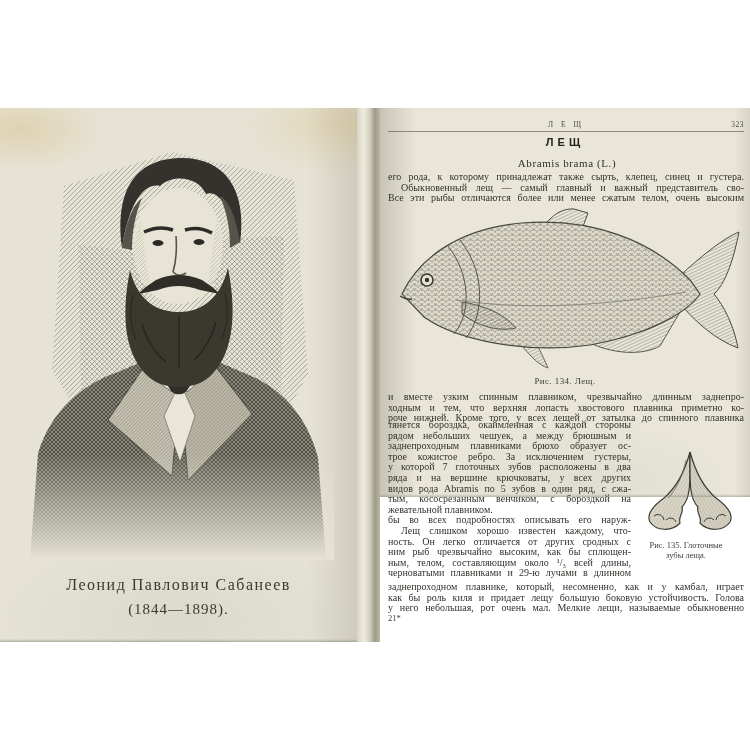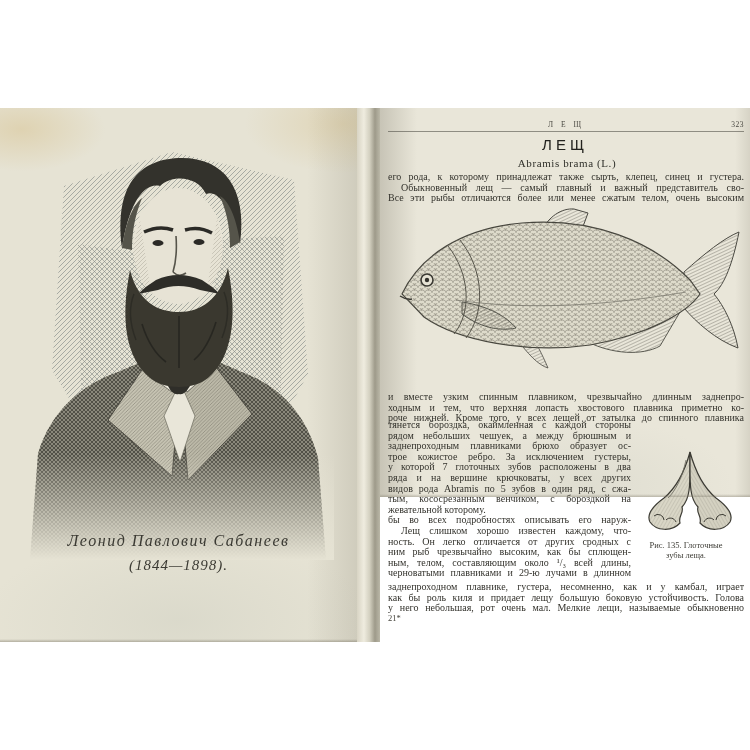--- a/index.html
+++ b/index.html
@@ -12,22 +12,22 @@
     background-color:var(--paper_left,#e6e3d4);
     background-image:
       radial-gradient(ellipse 120px 60px at 6% 4%, rgba(205,172,98,.30), transparent 70%),
       radial-gradient(ellipse 140px 70px at 96% 3%, rgba(205,172,98,.26), transparent 70%),
       radial-gradient(ellipse 260px 120px at 50% 96%, rgba(150,160,150,.14), transparent 75%),
       linear-gradient(to right, rgba(0,0,0,0) 86%, rgba(90,85,68,.16) 100%);
   }
   .page-left::after{content:"";position:absolute;left:0;bottom:0;width:100%;height:3px;
     background:linear-gradient(to bottom, rgba(0,0,0,0), rgba(120,115,100,.45));}
   .portrait{position:absolute;left:22px;top:16px;width:312px;height:436px;}
-  .lcap{position:absolute;left:0;top:424px;width:100%;text-align:center;
-    font-style:italic;color:#3b3a33;}
+  .lcap{position:absolute;left:0;top:468px;width:100%;text-align:center;
+    color:#3b3a33;}
   .lcap .l1{font-size:16px;letter-spacing:1.5px;}
   .lcap .l2{font-size:15px;letter-spacing:1px;margin-top:7px;}
 
   
   .gutter{position:absolute;left:357px;top:0;width:23px;height:534px;
     background:linear-gradient(to right,#d8d4c4 0%,#efecdf 30%,#d3d0c0 55%,#9e9a8a 78%,#bab7a7 100%);}
 
   
   .page-right{position:absolute;left:380px;top:0;width:370px;height:389px;
     background-color:var(--paper_right,#e9e6d9);
@@ -38,22 +38,22 @@
   }
   .page-right::after{content:"";position:absolute;left:0;bottom:0;width:100%;height:3px;
     background:linear-gradient(to bottom, rgba(0,0,0,0), rgba(120,115,100,.40));}
 
   .runrow{position:absolute;left:8px;top:12px;width:356px;height:10px;font-size:7.5px;color:#4a4942;}
   .runhead{position:absolute;left:0;width:100%;text-align:center;letter-spacing:3px;}
   .pagenum{position:absolute;right:0;top:0;letter-spacing:.5px;}
   .headrule{position:absolute;left:8px;top:23px;width:356px;height:1px;background:rgba(70,68,60,.55);}
 
   .title{position:absolute;left:0;top:28px;width:100%;text-align:center;
-    font-family:"Liberation Sans","DejaVu Sans",sans-serif;font-weight:normal;
-    font-size:15px;letter-spacing:4px;color:#23221e;}
+    font-family:"Liberation Sans","DejaVu Sans",sans-serif;font-weight:bold;
+    font-size:11px;letter-spacing:4px;color:#23221e;}
   .subtitle{position:absolute;left:2px;top:49px;width:100%;text-align:center;
     font-size:11px;letter-spacing:.6px;color:#30302a;}
 
   .bodyline{font-size:10px;line-height:10.7px;white-space:nowrap;
     text-align:justify;text-align-last:justify;color:#34332d;}
   .bodyline.last{text-align-last:left;}
   .bodyline.indent{text-indent:13px;}
   .block{position:absolute;left:8px;width:356px;}
   .para1{top:64px;}
   .fishfig{position:absolute;left:10px;top:100px;width:352px;height:163px;}
@@ -191,38 +191,39 @@
 
         <path d="M58,38 C80,66 82,104 64,126 M70,32 C94,62 96,104 76,130" stroke="#56544a" stroke-width="1" fill="none"></path>
         <circle cx="37" cy="72" r="6" fill="#e6e3d5" stroke="#3a3933" stroke-width="1.6"></circle>
         <circle cx="37" cy="72" r="2.2" fill="#32312c"></circle>
         <path d="M10,88 q6,4 12,3" stroke="#3a3933" stroke-width="1.4" fill="none"></path>
 
         <path d="M66,92 C140,103 220,97 296,84" stroke="#6a685e" stroke-width=".8" fill="none" opacity=".8"></path>
 
         <path d="M72,94 C98,98 116,108 126,120 C108,124 88,118 72,106 Z" fill="url(#finl)" stroke="#4a4942" stroke-width=".9"></path>
       </svg>
+      <div class="figcap cap134">Рис. 134. Лещ.</div>
 
       <div class="block para2full">
         <div class="bodyline">и вместе узким спинным плавником, чрезвычайно длинным заднепро-</div>
         <div class="bodyline">ходным и тем, что верхняя лопасть хвостового плавника приметно ко-</div>
         <div class="bodyline">роче нижней. Кроме того, у всех лещей от затылка до спинного плавника</div>
       </div>
 
       <div class="block narrowwrap">
         <div class="narrowcol">
           <div class="bodyline">тянется бороздка, окаймленная с каждой стороны</div>
           <div class="bodyline">рядом небольших чешуек, а между брюшным и</div>
           <div class="bodyline">заднепроходным плавниками брюхо образует ос-</div>
           <div class="bodyline">трое кожистое ребро. За исключением густеры,</div>
           <div class="bodyline">у которой 7 глоточных зубов расположены в два</div>
           <div class="bodyline">ряда и на вершине крючковаты, у всех других</div>
           <div class="bodyline">видов рода Abramis по 5 зубов в один ряд, с сжа-</div>
           <div class="bodyline">тым, кососрезанным венчиком, с бороздкой на</div>
-          <div class="bodyline last">жевательной которому.</div>
+          <div class="bodyline last">жевательной плавником.</div>
           <div class="bodyline">бы во всех подробностях описывать его наруж-</div>
           <div class="bodyline indent">Лещ слишком хорошо известен каждому, что-</div>
           <div class="bodyline">ность. Он легко отличается от других сродных с</div>
           <div class="bodyline">ним рыб чрезвычайно высоким, как бы сплющен-</div>
           <div class="bodyline">ным, телом, составляющим около ¹/₃ всей длины,</div>
           <div class="bodyline">черноватыми плавниками и 29-ю лучами в длинном</div>
         </div>
 
         <svg class="teethfig" viewBox="0 0 104 84">
           <defs>
@@ -242,21 +243,21 @@
             <path d="M16,66 a6,6 0 0 1 10,4 M28,70 a6,6 0 0 1 10,2" stroke="#3c3b34" stroke-width="1" fill="none"></path>
           </g>
         </svg>
         <div class="cap135">
           <div>Рис. 135. Глоточные</div>
           <div>зубы леща.</div>
         </div>
       </div>
 
       <div class="block para3full">
-        <div class="bodyline">заднепроходном плавнике, густера, несомненно, как и у камбал, играет</div>
+        <div class="bodyline">заднепроходном плавнике, который, несомненно, как и у камбал, играет</div>
         <div class="bodyline">как бы роль киля и придает лещу большую боковую устойчивость. Голова</div>
         <div class="bodyline">у него небольшая, рот очень мал. Мелкие лещи, называемые обыкновенно</div>
       </div>
 
       <div class="sig">21*</div>
     </div>
   </div>
 </div>
 
 </body></html>

